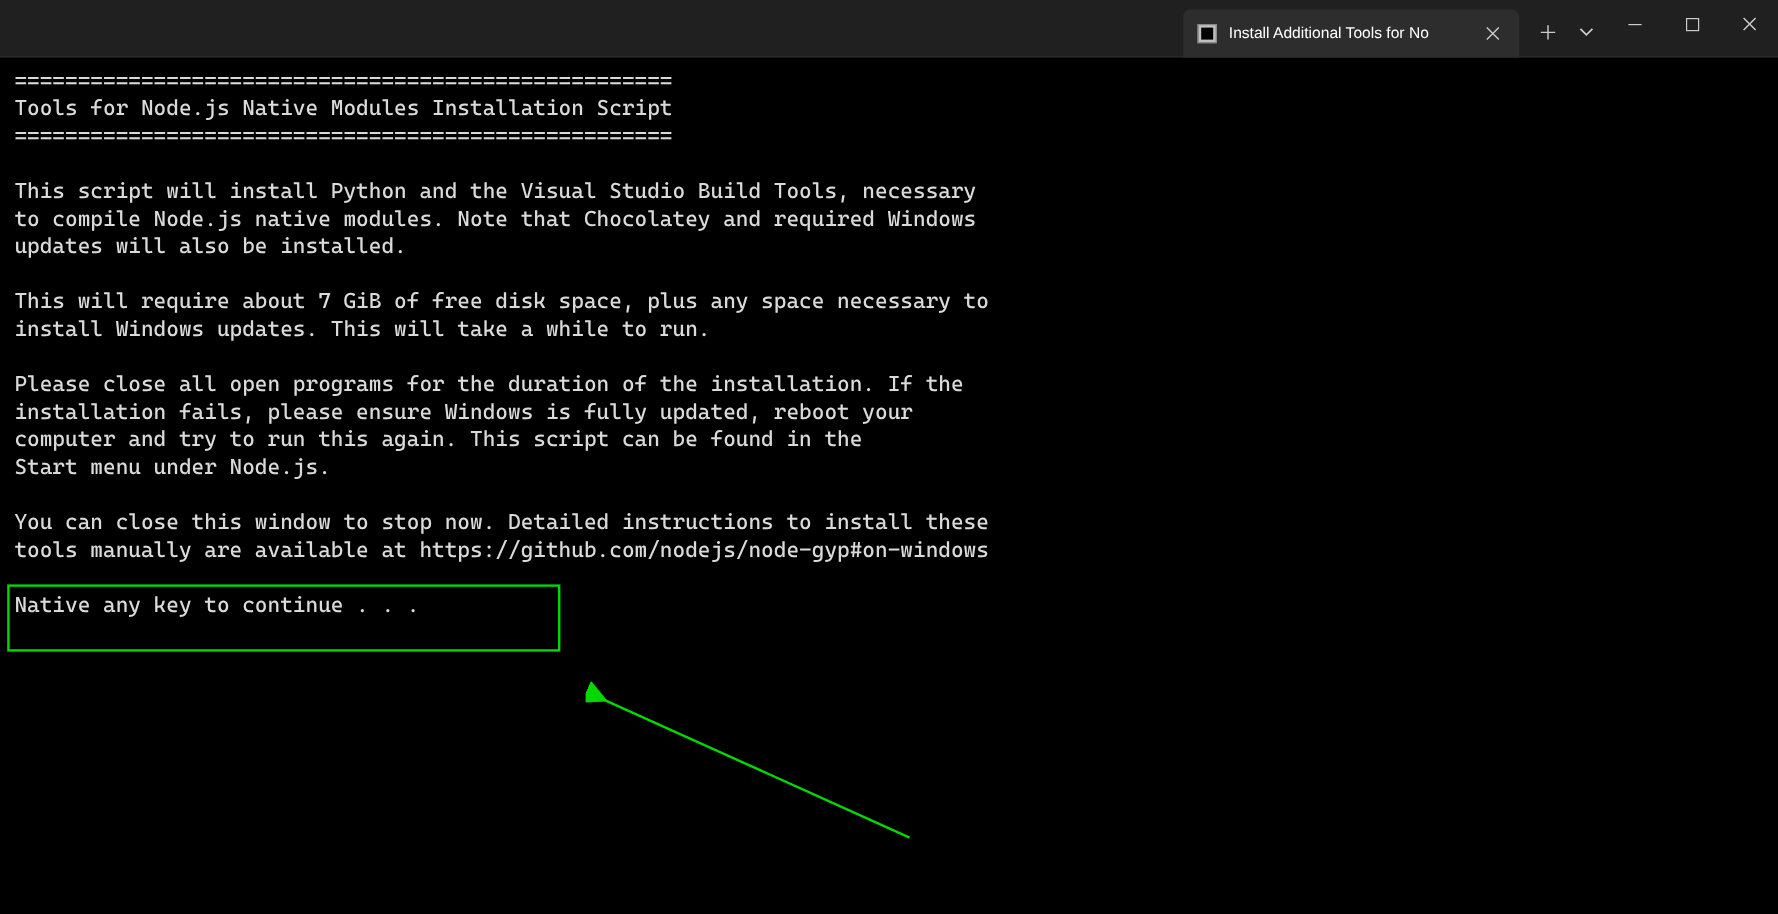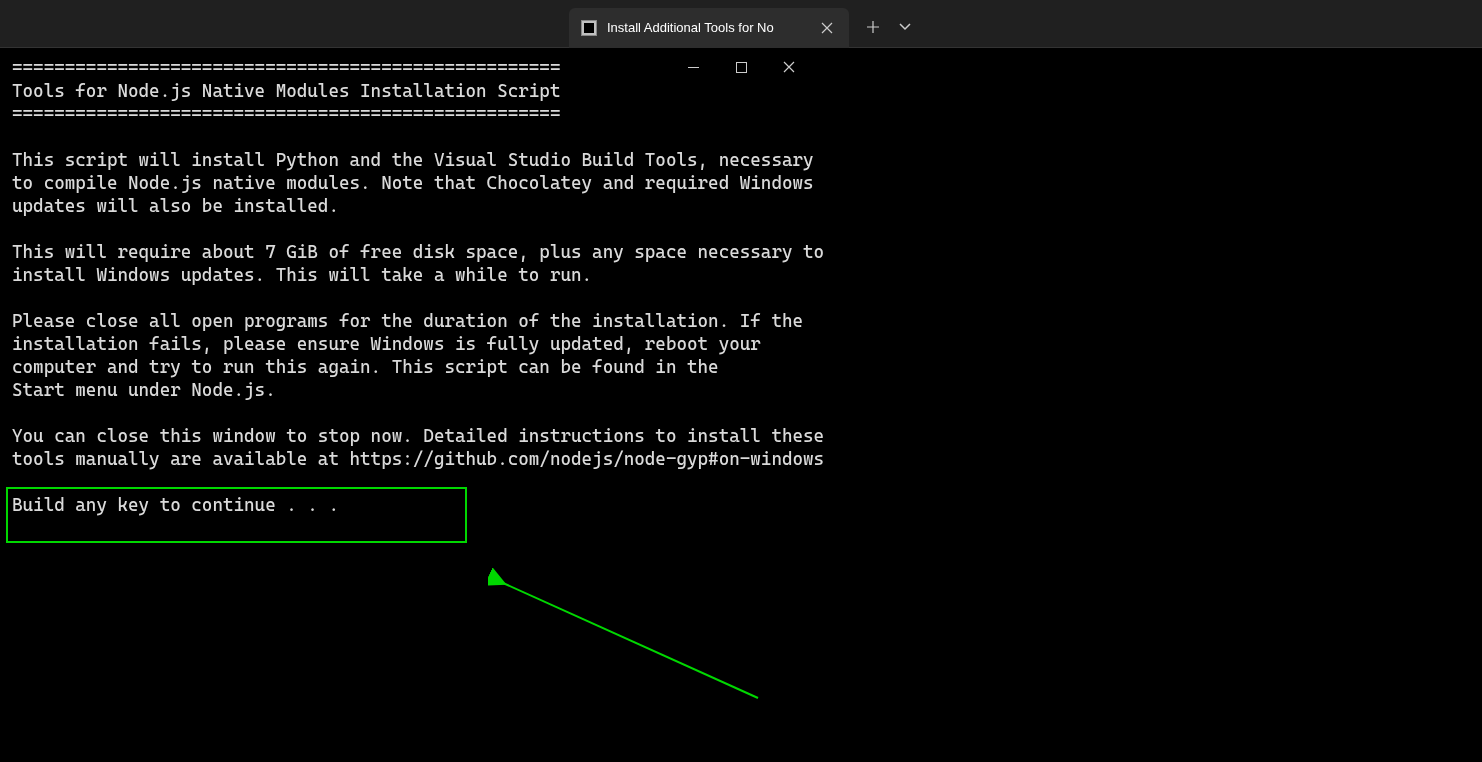--- a/index.html
+++ b/index.html
@@ -15,23 +15,22 @@
       height: 762px;
       overflow: hidden;
       position: relative;
     }
     
     .titlebar {
       height: 48px;
       background: #202020;
       display: flex;
       align-items: center;
-      justify-content: space-between;
+      justify-content: flex-end;
       border-bottom: 1px solid #333;
-      flex-direction: column;
     }
     
     .titlebar-left {
       display: flex;
       align-items: center;
       height: 100%;
     }
     
     .tab {
       display: flex;
@@ -219,21 +218,21 @@
 install Windows updates. This will take a while to run.</span>
 
 <span>Please close all open programs for the duration of the installation. If the
 installation fails, please ensure Windows is fully updated, reboot your
 computer and try to run this again. This script can be found in the
 Start menu under Node.js.</span>
 
 <span>You can close this window to stop now. Detailed instructions to install these
 tools manually are available at https://github.com/nodejs/node-gyp#on-windows</span>
 
-<span>Build any key to continue . . .</span></div>
+<span>Native any key to continue . . .</span></div>
 
 <div class="highlight-box" style="left:6px; top:487px; width:461px; height:56px;"></div>
 
 <svg class="annotation-arrow" style="left:488px; top:568px; width:280px; height:140px;" viewBox="0 0 280 140">
   <defs>
     <marker id="arrowhead" markerWidth="10" markerHeight="10" refX="2" refY="5" orient="auto">
       <polygon points="10 0, 0 5, 10 10" fill="#00d800"></polygon>
     </marker>
   </defs>
   <line x1="270" y1="130" x2="15" y2="15" stroke="#00d800" stroke-width="2" marker-end="url(#arrowhead)"></line>

